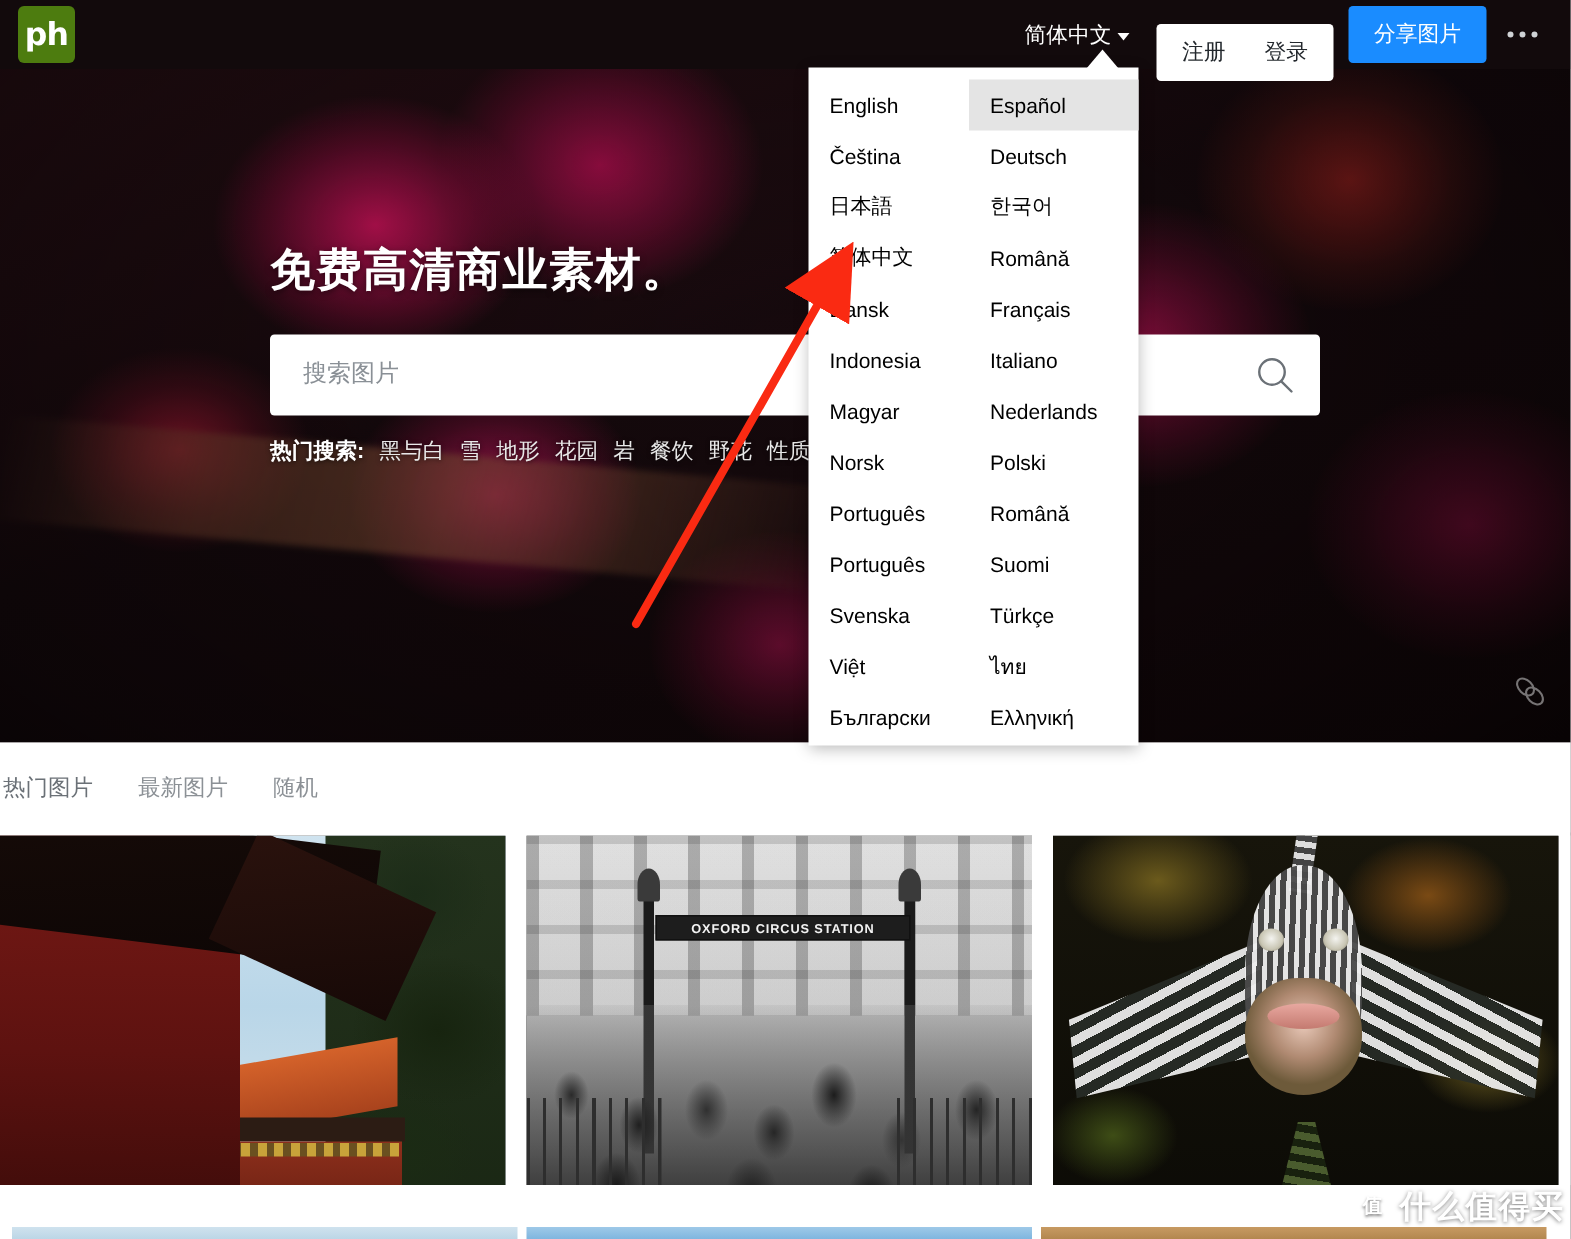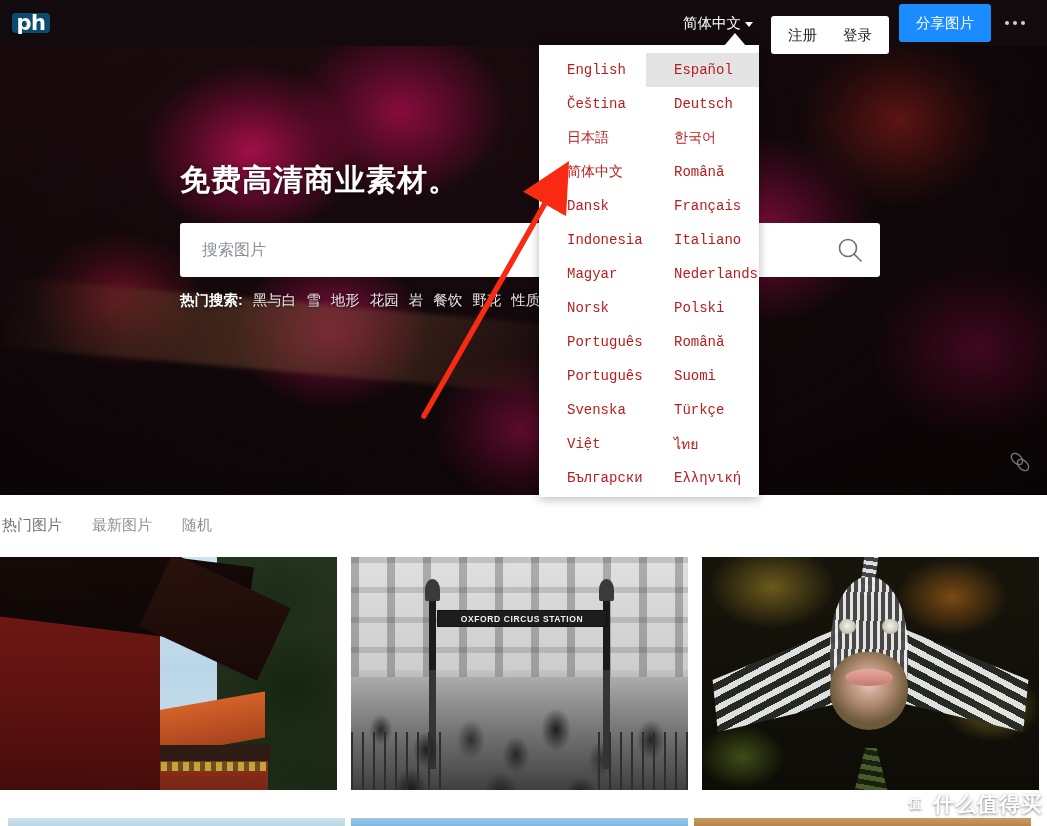--- a/index.html
+++ b/index.html
@@ -51,22 +51,22 @@
 
   
   .topnav {
     position: absolute; left: 0; top: 0;
     width: 1047px; height: 46px;
     display: flex; align-items: center;
     padding: 0 12px;
     z-index: 30;
   }
   .logo {
-    width: 38px; height: 20px;
-    background: #0c4a6e;
+    width: 38px; height: 38px;
+    background: #4d7c0f;
     border-radius: 4px;
     display: flex; align-items: center; justify-content: center;
     color: #fff; font-size: 21px; font-weight: 700;
     letter-spacing: -0.5px; line-height: 1;
     font-family: "DejaVu Sans", sans-serif;
   }
   .nav-right {
     margin-left: auto;
     display: flex; align-items: center; gap: 0;
   }
@@ -122,24 +122,24 @@
     border-bottom: 13px solid #ffffff;
     z-index: 41;
   }
   .lang-grid {
     display: grid;
     grid-template-columns: 107px 113px;
     grid-auto-rows: 34px;
   }
   .lang-item {
     display: flex; align-items: center;
-    padding-left: 28px;
-    font-size: 14px; color: #b91c1c;
+    padding-left: 14px;
+    font-size: 14px; color: #000000;
     cursor: pointer;
-    font-family: Liberation Mono, monospace;
+    font-family: Liberation Sans, sans-serif;
     white-space: nowrap;
   }
   .lang-item.active { background: #e4e4e4; }
 
   
   .hero-content {
     position: absolute; left: 180px; top: 160px;
     width: 700px; z-index: 10;
   }
   .hero-title {

